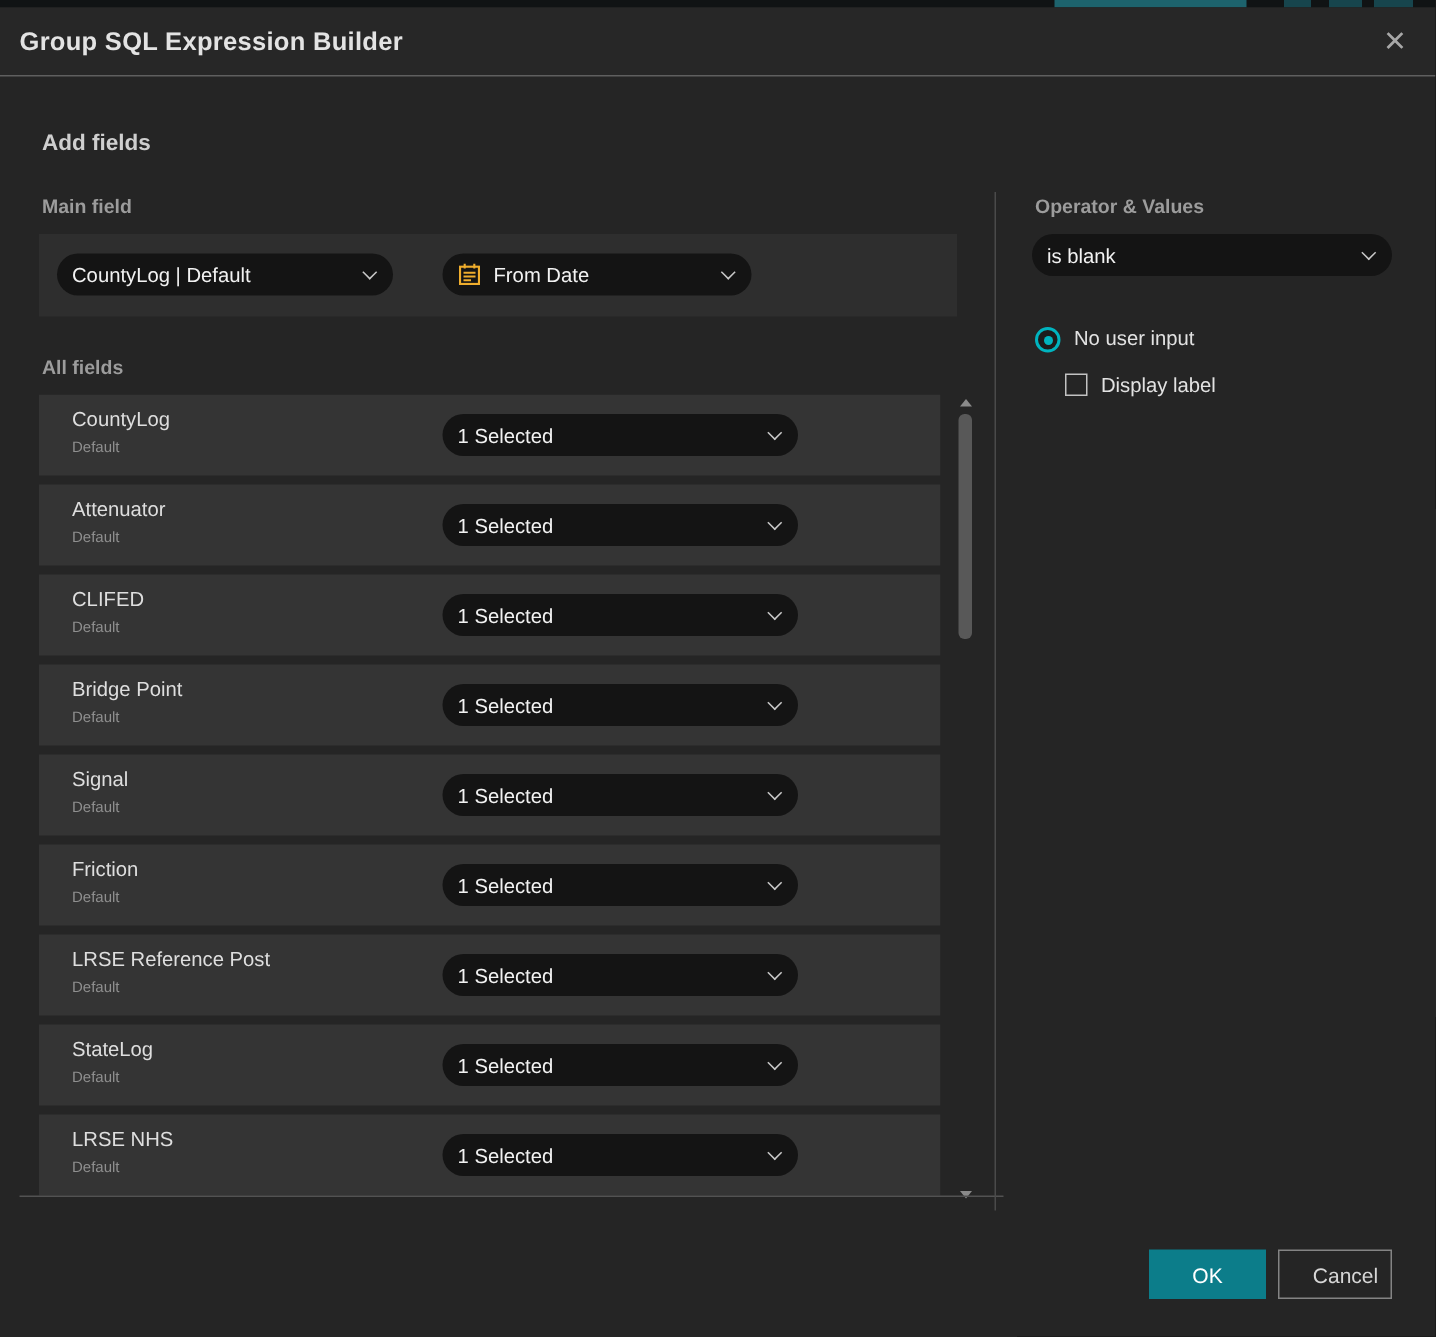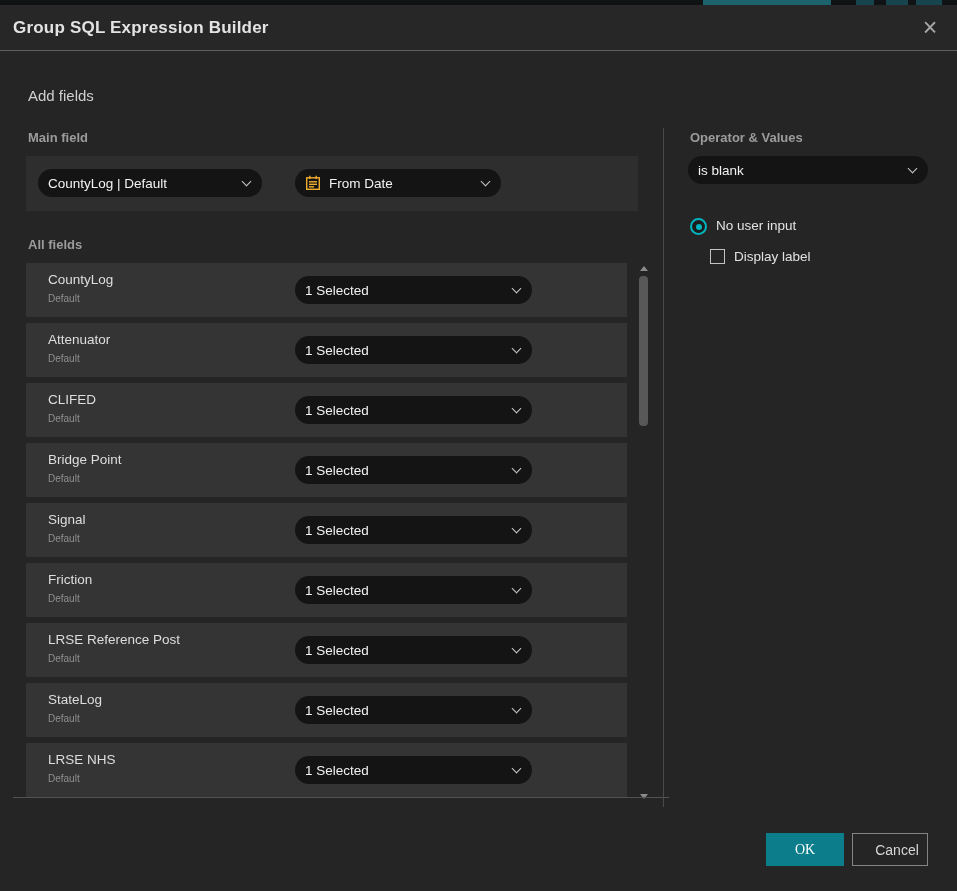--- a/index.html
+++ b/index.html
@@ -13,21 +13,21 @@
 
   
   .dialog { position:absolute; left:0; top:5px; width:957px; height:886px; background:#252525; }
 
   .dlg-header { position:absolute; left:0; top:0; width:100%; height:46px;
     border-bottom:1px solid #5f5f5f; background:#272727; }
   .dlg-title { position:absolute; left:13px; top:13px; font-size:17px; font-weight:bold; color:#e3e3e3; letter-spacing:.2px;text-align:right; }
   .close-btn { position:absolute; right:12px; top:7px; width:30px; height:30px; cursor:pointer;
     color:#a8a8a8; font-size:25px; line-height:30px; text-align:center; font-weight:300; }
 
-  .section-heading { position:absolute; left:28px; top:82px; font-size:15px; font-weight:normal; color:#cfcfcf; }
+  .section-heading { position:absolute; left:28px; top:82px; font-size:15px; font-weight:bold; color:#cfcfcf; }
   .sub-label { position:absolute; font-size:13px; font-weight:bold; color:#9c9c9c; }
 
   
   .dropdown { position:absolute; height:28px; background:#141414; display:flex; align-items:center;
     padding:0 10px; cursor:pointer;border-radius:14px; }
   .dd-text { font-size:13.5px; color:#f2f2f2; white-space:nowrap; }
   .chev { position:absolute; right:12px; top:9px; width:7px; height:7px;
     border-right:1.6px solid #c9c9c9; border-bottom:1.6px solid #c9c9c9; transform:rotate(45deg); }
 
   
@@ -64,21 +64,21 @@
   .radio .dot { position:absolute; left:3.5px; top:3.5px; width:6px; height:6px; border-radius:50%; background:var(--accent); }
   .radio-label { margin-left:9px; font-size:13.5px; color:#e2e2e2; }
 
   .check-row { position:absolute; left:710px; top:244px; display:flex; align-items:center; cursor:pointer; }
   .checkbox { width:15px; height:15px; border:1px solid #c3c3c3; background:transparent; flex:0 0 auto; }
   .check-label { margin-left:9px; font-size:13.5px; color:#e2e2e2; }
 
   
   .btn { position:absolute; top:828px; height:33px; font-size:14px; display:flex; align-items:center;
     justify-content:center; cursor:pointer; }
-  .btn-ok { left:766px; width:78px; background:var(--ok); color:#ffffff;font-family:Liberation Serif, serif; }
+  .btn-ok { left:766px; width:78px; background:var(--ok); color:#ffffff; }
   .btn-cancel { left:852px; width:76px; background:transparent; border:1px solid #848484; color:#d6d6d6;padding-left:14px; }
 </style>
 </head>
 <body>
 
 <div class="screen">
 
   <div class="bg-strip">
     <div class="bg-frag" style="left:703px;width:128px;background:#1d636d;"></div>
     <div class="bg-frag" style="left:856px;width:18px;background:#17454d;"></div>

